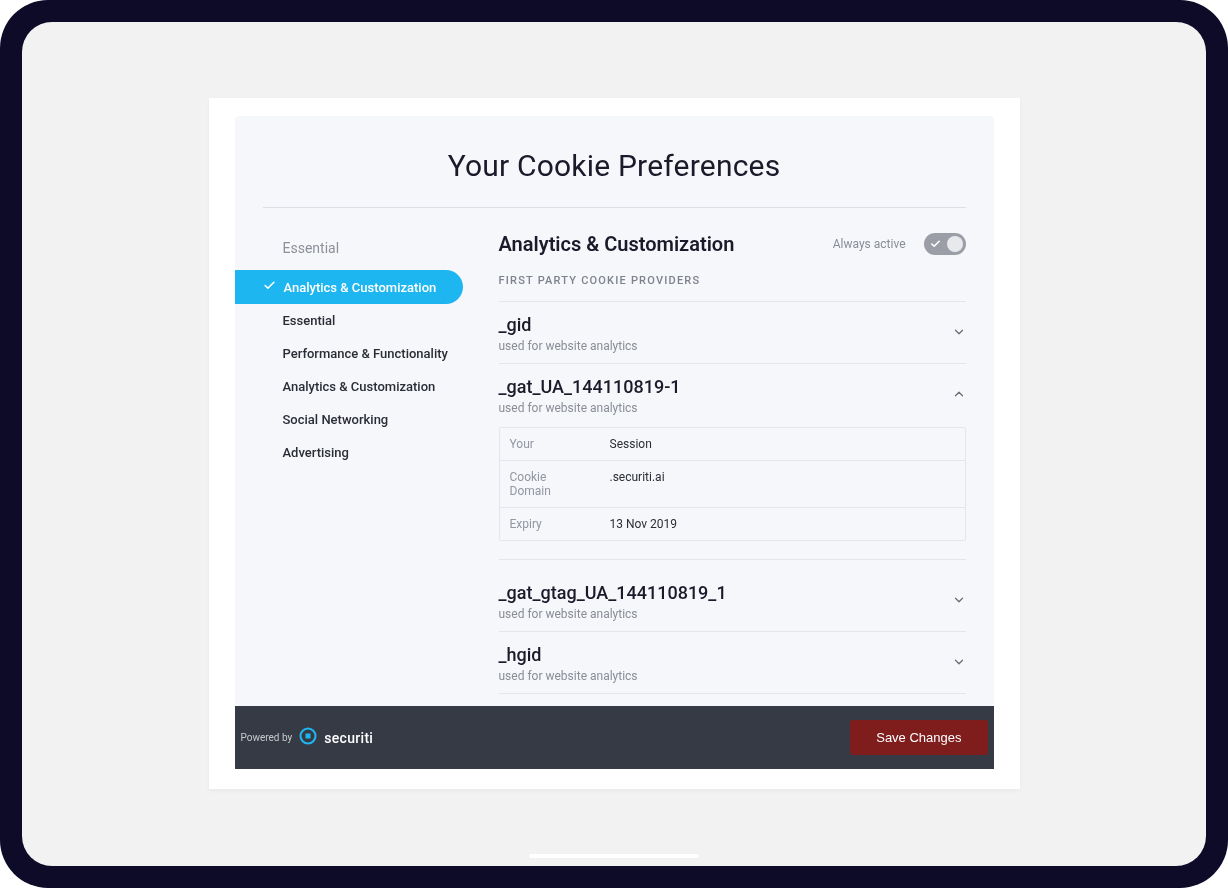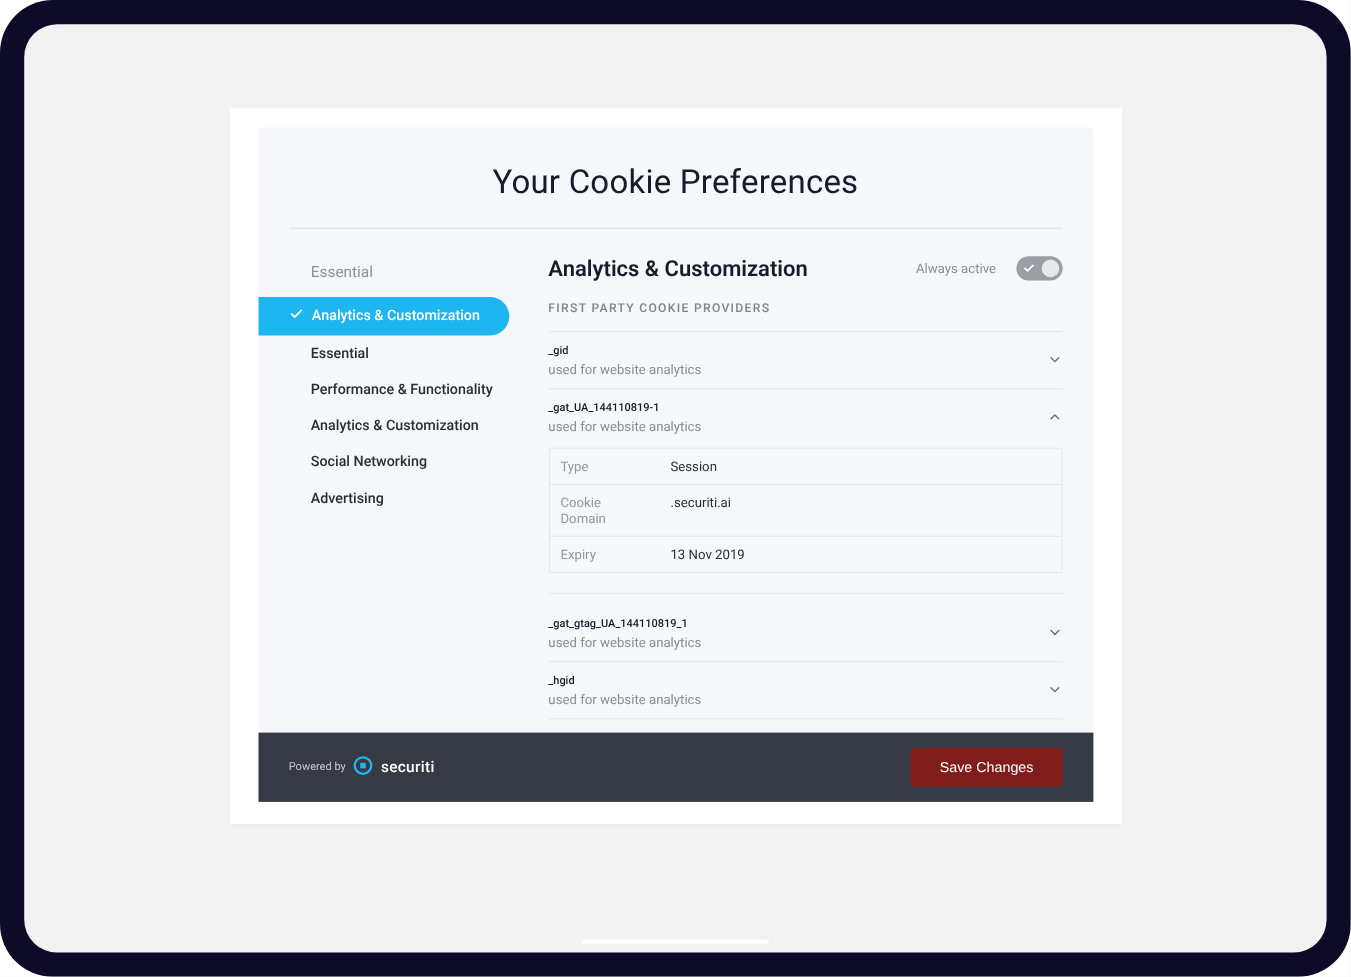--- a/index.html
+++ b/index.html
@@ -156,21 +156,21 @@
     padding: 12px 0 10px 0;
   }
   .cookie-item:first-of-type { border-top: none; }
   .cookie-head {
     display: flex;
     align-items: center;
     justify-content: space-between;
     cursor: pointer;
   }
   .cookie-name {
-    font-size: 10px;
+    font-size: 18px;
     color: #1a1a2a;
     font-weight: 500;
   }
   .cookie-desc {
     font-size: 12px;
     color: #8a8d96;
     padding-top: 4px;
   }
   .chevron {
     color: #6a6d76;
@@ -201,21 +201,21 @@
     height: 1px;
     background: #e3e6eb;
     margin-top: 18px;
   }
   .footer {
     background: #363a44;
     margin: 0 26px;
     display: flex;
     align-items: center;
     justify-content: space-between;
-    padding: 14px 28px;
+    padding: 14px 6px;
   }
   .powered {
     display: flex;
     align-items: center;
     gap: 6px;
     color: #fff;
   }
   .powered-text {
     font-size: 10px;
     color: #c7c9ce;
@@ -324,21 +324,21 @@
                   <div class="cookie-desc">used for website analytics</div>
                 </div>
                 <span class="chevron">
                   <svg width="14" height="14" viewBox="0 0 24 24" fill="none" stroke="currentColor" stroke-width="2.2" stroke-linecap="round" stroke-linejoin="round">
                       <polyline points="6 15 12 9 18 15"></polyline>
                     </svg>
                 </span>
               </div>
               <div class="detail-table">
                 <div class="detail-row">
-                  <div class="detail-key">Type</div>
+                  <div class="detail-key">Your</div>
                   <div class="detail-val">Session</div>
                 </div>
                 <div class="detail-row">
                   <div class="detail-key">Cookie Domain</div>
                   <div class="detail-val">.securiti.ai</div>
                 </div>
                 <div class="detail-row">
                   <div class="detail-key">Expiry</div>
                   <div class="detail-val">13 Nov 2019</div>
                 </div>

